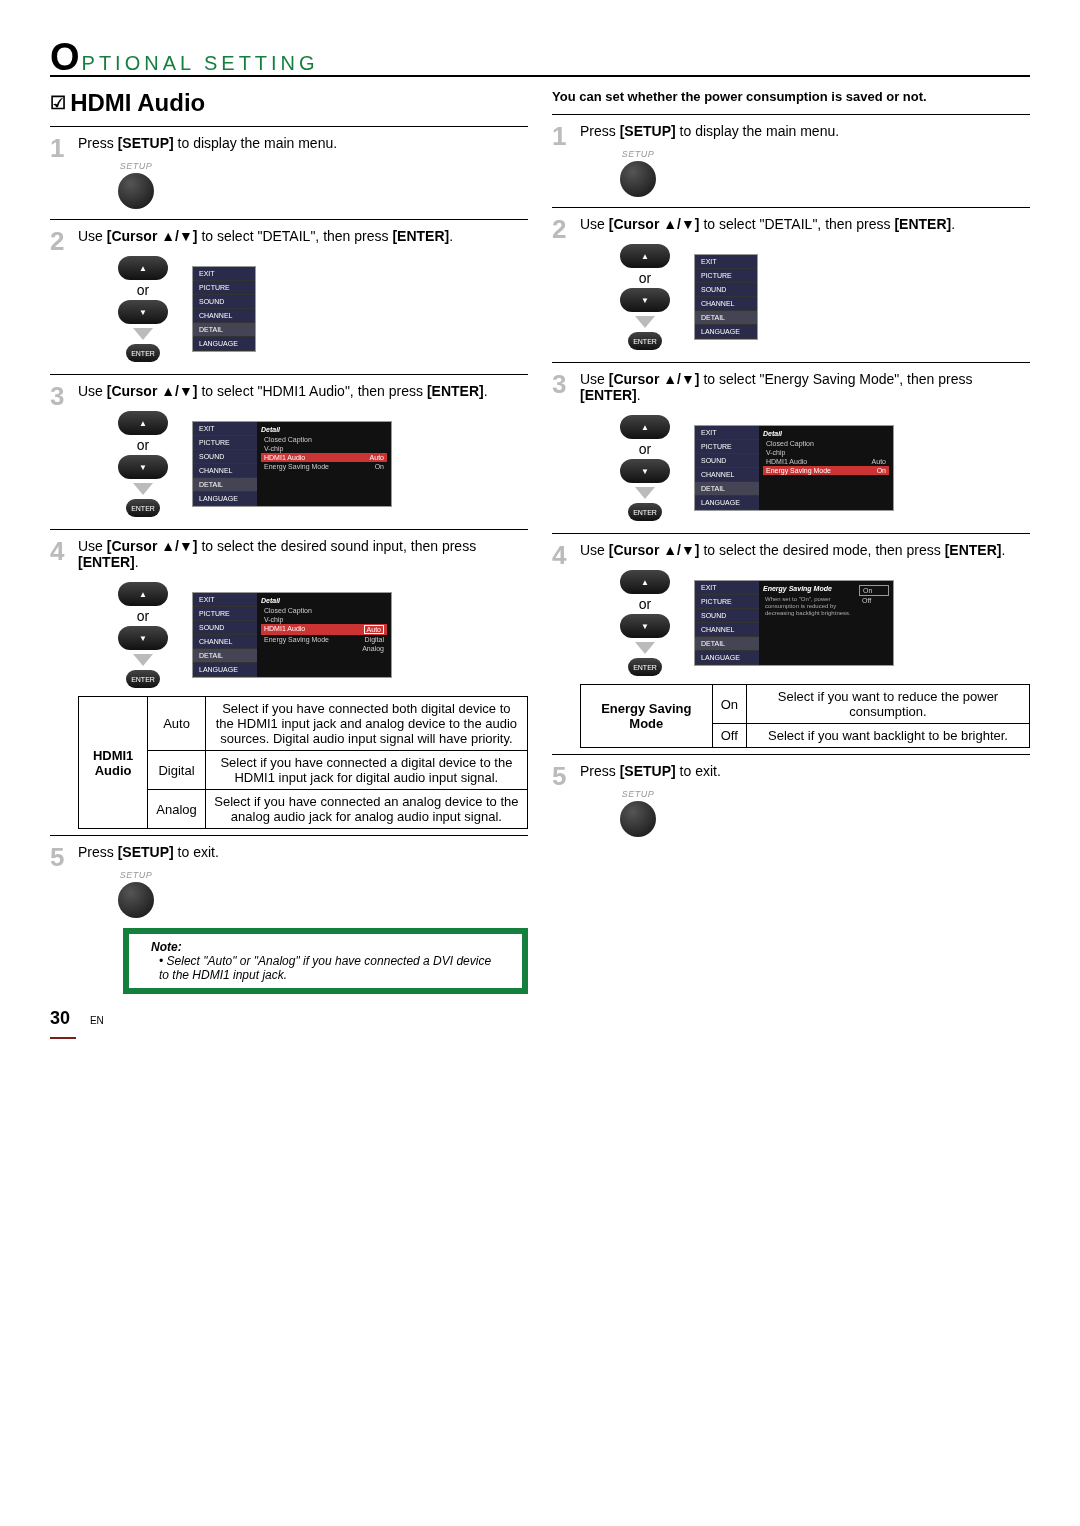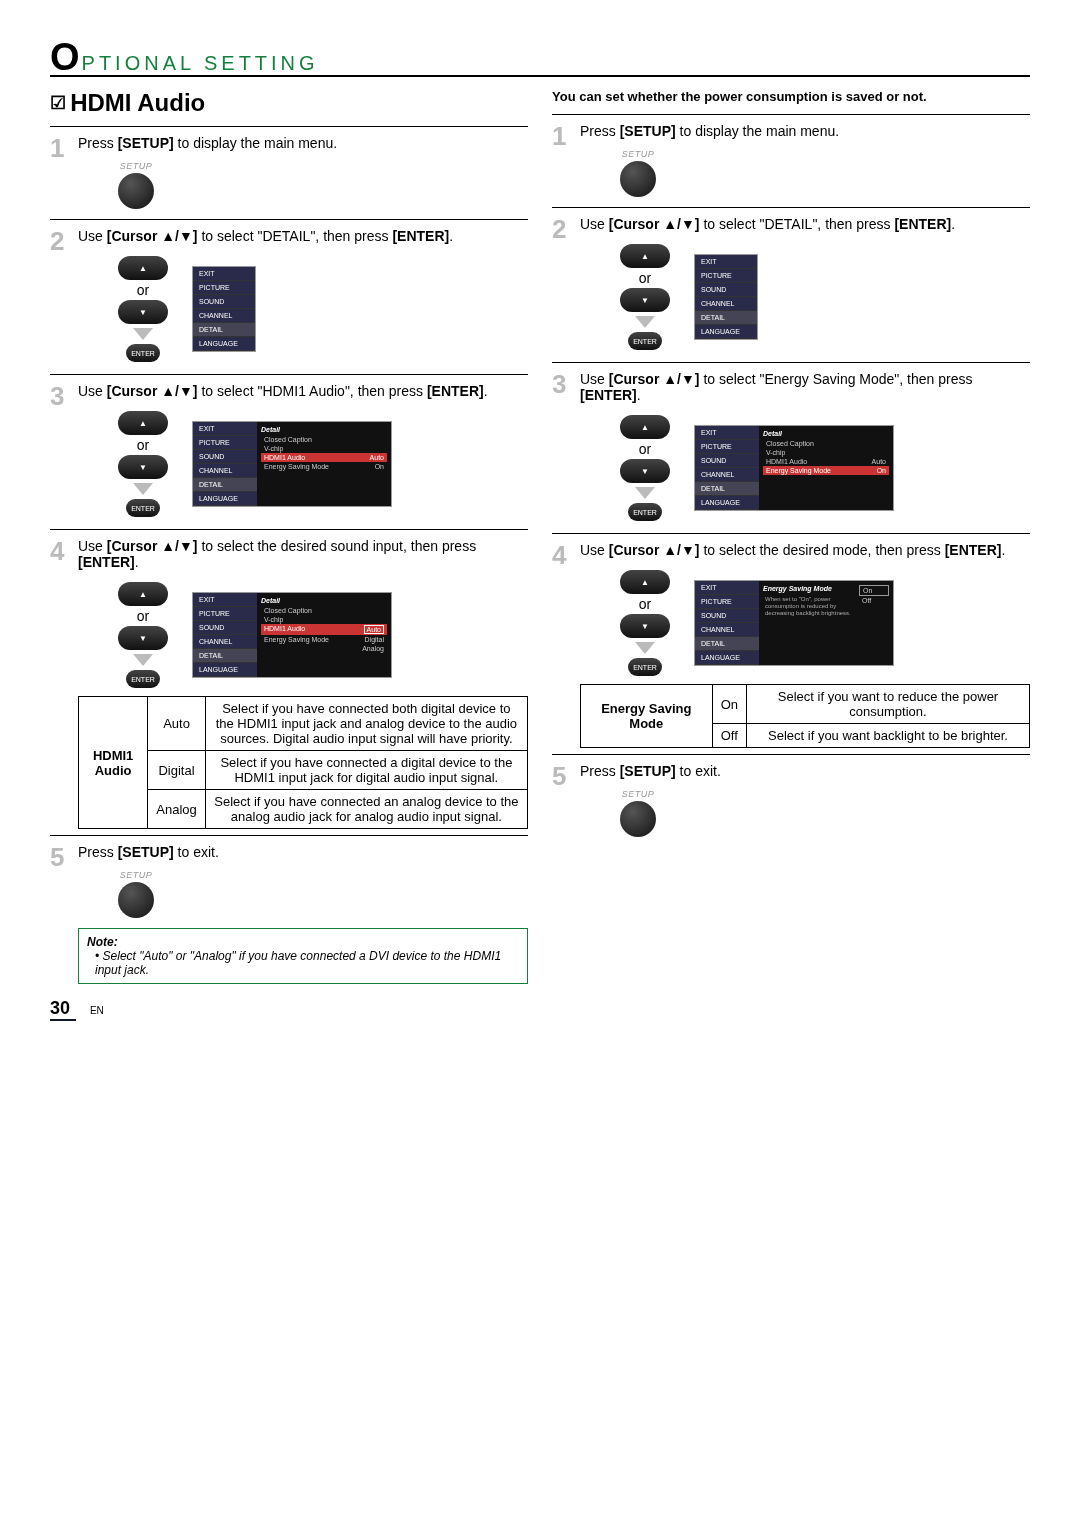--- a/index.html
+++ b/index.html
@@ -193,44 +193,45 @@
   }
   table.opts td, table.opts th {
     border: 1px solid #000;
     padding: 4px 8px;
     vertical-align: middle;
     text-align: center;
     font-weight: normal;
   }
   table.opts th { font-weight: bold; text-align:center;}
   .notebox {
-    border:1px solid #15803d;
-    padding:6px 8px;
+    border:6px solid #15803d;
+    padding:6px 22px;
     margin-top:10px;
     font-size:12px;
+    margin-left:45px;
   }
   .notebox .nhdr{
     font-style:italic;
     font-weight:bold;
   }
   .notebox ul{
     list-style:none;
     padding-left:8px;
     font-style:italic;
   }
   .notebox li::before{content:"• ";}
   .pagefoot{
     margin-top:14px;
   }
   .pagefoot .pn{
     font-size:18px;
     font-weight:bold;
-    border-bottom:2px solid #0f172a;
+    border-bottom:2px solid #7f1d1d;
     display:inline-block;
-    padding:0 6px 0 0;
+    padding:0 6px 8px 0;
   }
   .pagefoot .en{
     font-size:10px;
     margin-left:10px;
     margin-top:11px;
   }
   .tri-up::before{content:"▲"; font-size:8px;}
   .tri-dn::before{content:"▼"; font-size:8px;}
 </style>
 </head>

